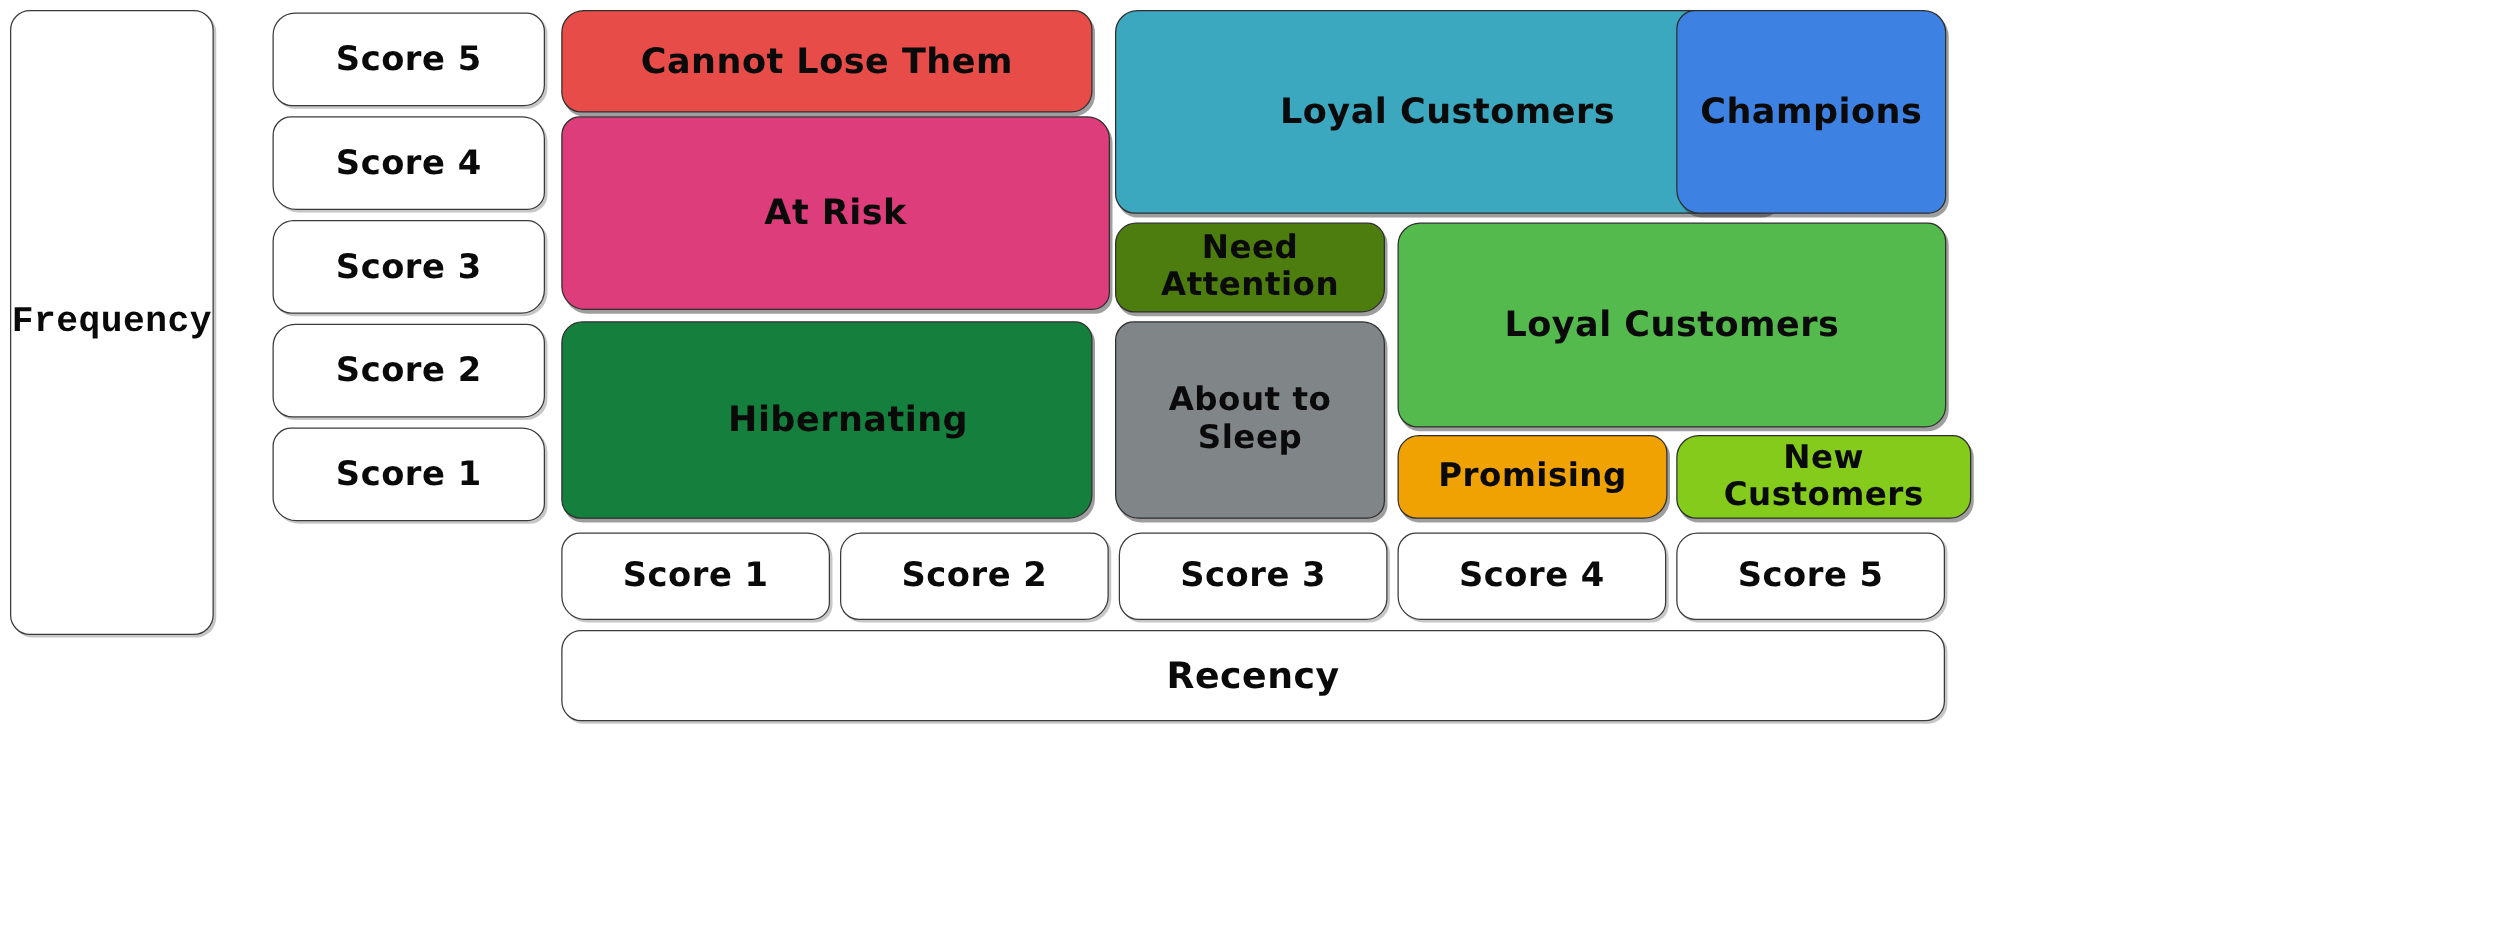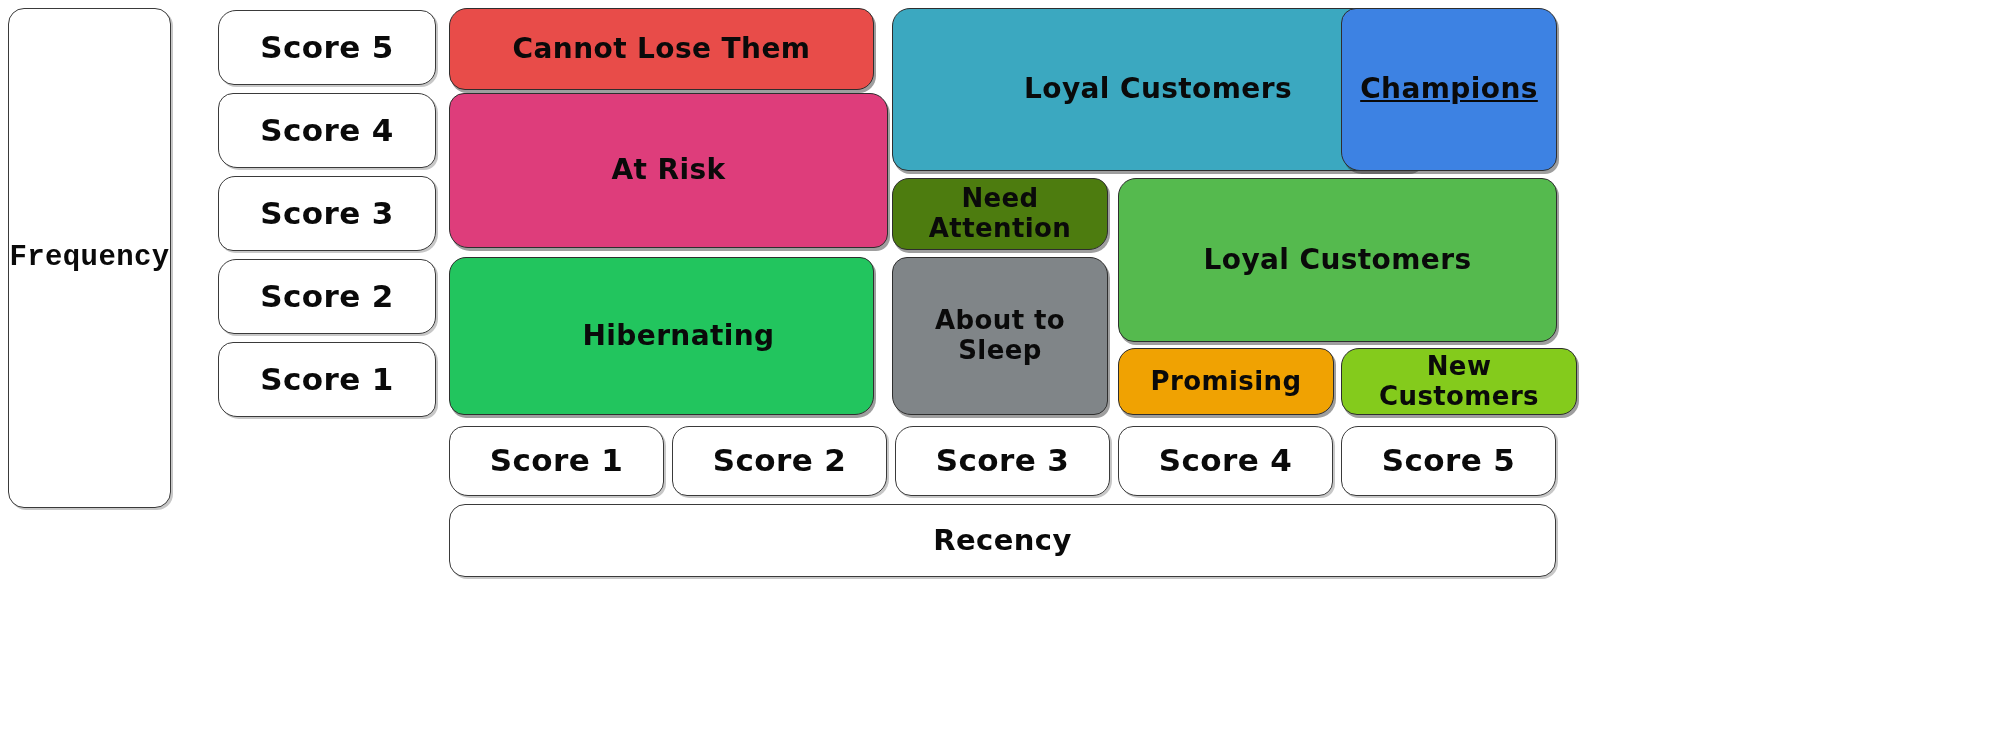--- a/index.html
+++ b/index.html
@@ -36,21 +36,21 @@
     padding: 4px 10px;
     box-shadow: 2px 3px 0 rgba(40,40,40,0.45);
     user-select: none;
   }
 
   
   .axis-box {
     background: #ffffff;
     border: 1.6px solid #3a3a3a;
     border-radius: 16px;
-    font-size: 31px;
+    font-size: 27px;
     font-weight: 600;
     box-shadow: 2px 2px 0 rgba(70,70,70,0.30);
   }
   .axis-title {
     font-size: 29px;
   }
 
   
   .seg {
     font-size: 28px;
@@ -79,25 +79,25 @@
   <div class="box axis-box r3" style="left:218px; top:176px; width:218px; height:75px;">Score 3</div>
 
   <div class="box axis-box r1" style="left:218px; top:259px; width:218px; height:75px;">Score 2</div>
 
   <div class="box axis-box r2" style="left:218px; top:342px; width:218px; height:75px;">Score 1</div>
 
   <div class="box seg r1" style="left:449px; top:8px; width:425px; height:82px; background:#E84C49;">Cannot Lose Them</div>
 
   <div class="box seg r2" style="left:449px; top:93px; width:439px; height:155px; background:#DE3D7B;">At Risk</div>
 
-  <div class="box seg r3" style="left:449px; top:257px; width:425px; height:158px; background:#22c55e;padding-left:44px;">Hibernating</div>
+  <div class="box seg r3" style="left:449px; top:257px; width:425px; height:158px; background:#15803d;padding-left:44px;">Hibernating</div>
 
   <div class="box seg r1" style="left:892px; top:8px; width:532px; height:163px; background:#3BA8C0;">Loyal Customers</div>
 
-  <div class="box seg r2" style="left:1341px; top:8px; width:216px; height:163px; background:#3D82E3;text-decoration:underline;">Champions</div>
+  <div class="box seg r2" style="left:1341px; top:8px; width:216px; height:163px; background:#3D82E3;">Champions</div>
 
   <div class="box seg r3 small" style="left:892px; top:178px; width:216px; height:72px; background:#4d7c0f;">Need Attention</div>
 
   <div class="box seg r1" style="left:1118px; top:178px; width:439px; height:164px; background:#55BA4E;">Loyal Customers</div>
 
   <div class="box seg r2 small" style="left:892px; top:257px; width:216px; height:158px; background:#808588;">About to Sleep</div>
 
   <div class="box seg r3 small" style="left:1118px; top:348px; width:216px; height:67px; background:#F0A202;">Promising</div>
 
   <div class="box seg r1 small" style="left:1341px; top:348px; width:236px; height:67px; background:#84CB1C;">New Customers</div>

